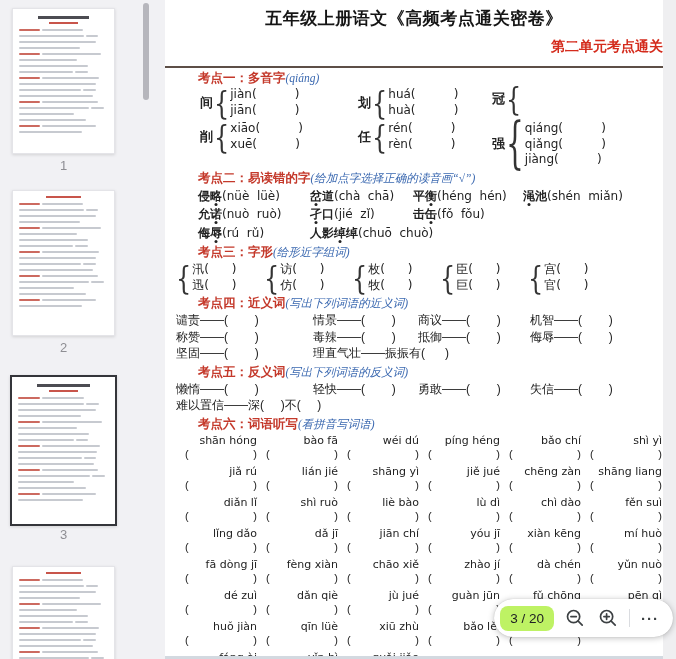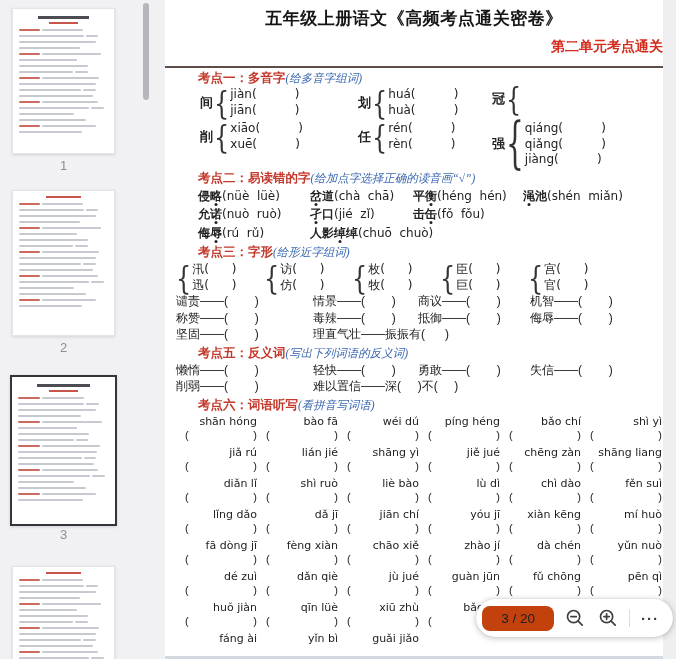--- a/index.html
+++ b/index.html
@@ -69,21 +69,21 @@
   .parens{width:72px;display:flex;justify-content:space-between;font-size:11px;height:16px;line-height:13px;color:#222;}
 
   
   .right-gutter{position:absolute;left:663px;top:0;width:13px;height:659px;background:#efeff1;}
   .page-bottom{position:absolute;left:165px;top:656px;width:498px;height:3px;background:#d3d9e0;}
 
   
   .toolbar{position:absolute;right:3px;top:599px;height:38px;background:#fff;border-radius:19px;
            box-shadow:0 1px 6px rgba(0,0,0,.25),0 0 1px rgba(0,0,0,.2);
            display:flex;align-items:center;padding:0 12px 0 6px;gap:9px;z-index:20;}
-  .chip{background:#c2410c;border-radius:8px;padding:5px 19px;font-size:13.5px;color:#202124;white-space:nowrap;}
+  .chip{background:#bef264;border-radius:8px;padding:5px 10px;font-size:13.5px;color:#202124;white-space:nowrap;}
   .tb{border:none;background:none;padding:2px;margin:0;cursor:pointer;display:flex;align-items:center;color:#3c4043;}
   .tb svg{display:block;}
   .tb-div{width:1px;height:18px;background:#dadce0;}
   .more{font-size:15px;font-weight:bold;letter-spacing:1px;color:#3c4043;line-height:1;}
 </style>
 </head>
 <body>
 
 <div class="app">
 
@@ -354,21 +354,21 @@
           </div>
         </div>
       </div>
     </aside>
 
   <main class="main">
     <h1 class="doc-title">五年级上册语文《高频考点通关密卷》</h1>
     <div class="doc-subtitle">第二单元考点通关</div>
     <div class="title-divider"></div>
     <div class="doc-body">
-        <div class="sec-header"><span class="sec-label">考点一：多音字</span><span class="sec-note">(给多音字组词)</span></div>
+        <div class="sec-header"><span class="sec-label">考点一：多音字</span><span class="sec-note">(qiáng)</span></div>
         <div class="prow">
           <div class="pgroup pg0">
             <span class="pchar">间</span>
             <span class="pbrace b2">{</span>
             <div class="plines">
               <div class="pline">jiàn(          )</div>
               <div class="pline">jiān(          )</div>
             </div>
           </div>
           <div class="pgroup pg1">
@@ -458,20 +458,21 @@
             </div>
           </div>
           <div class="pair">
             <span class="pbrace b2">{</span>
             <div class="plines">
               <div class="pline">宫(      )</div>
               <div class="pline">官(      )</div>
             </div>
           </div>
         </div>
+        <div class="sec-header"><span class="sec-label">考点四：近义词</span><span class="sec-note">(写出下列词语的近义词)</span></div>
         <div class="fill-row">
           <span class="fill-item">谴责——(        )</span>
           <span class="fill-item">情景——(        )</span>
           <span class="fill-item">商议——(        )</span>
           <span class="fill-item">机智——(        )</span>
         </div>
         <div class="fill-row">
           <span class="fill-item">称赞——(        )</span>
           <span class="fill-item">毒辣——(        )</span>
           <span class="fill-item">抵御——(        )</span>
@@ -482,21 +483,20 @@
           <span class="fill-item">理直气壮——振振有(      )</span>
         </div>
         <div class="sec-header"><span class="sec-label">考点五：反义词</span><span class="sec-note">(写出下列词语的反义词)</span></div>
         <div class="fill-row">
           <span class="fill-item">懒惰——(        )</span>
           <span class="fill-item">轻快——(        )</span>
           <span class="fill-item">勇敢——(        )</span>
           <span class="fill-item">失信——(        )</span>
         </div>
         <div class="fill-row">
-          <span class="fill-item">削弱——(        )</span>
           <span class="fill-item">难以置信——深(     )不(     )</span>
         </div>
         <div class="sec-header"><span class="sec-label">考点六：词语听写</span><span class="sec-note">(看拼音写词语)</span></div>
         <div class="py-row">
           <div class="pcell">
             <div class="py">shān hóng</div>
             <div class="parens">
               <span>(</span>
               <span>)</span>
             </div>

